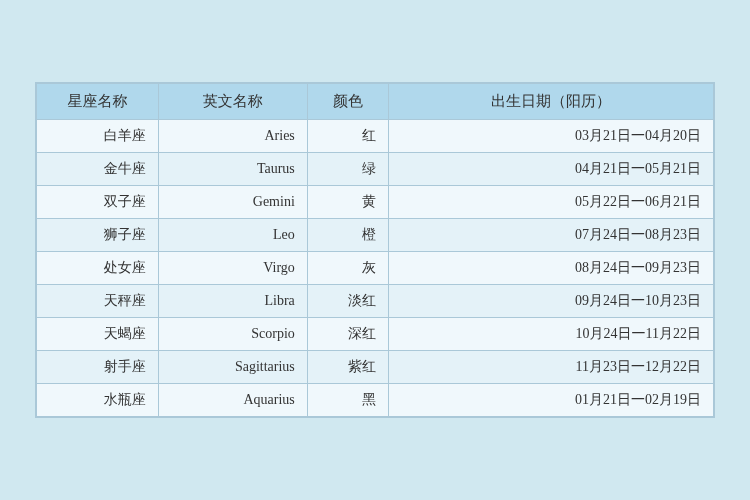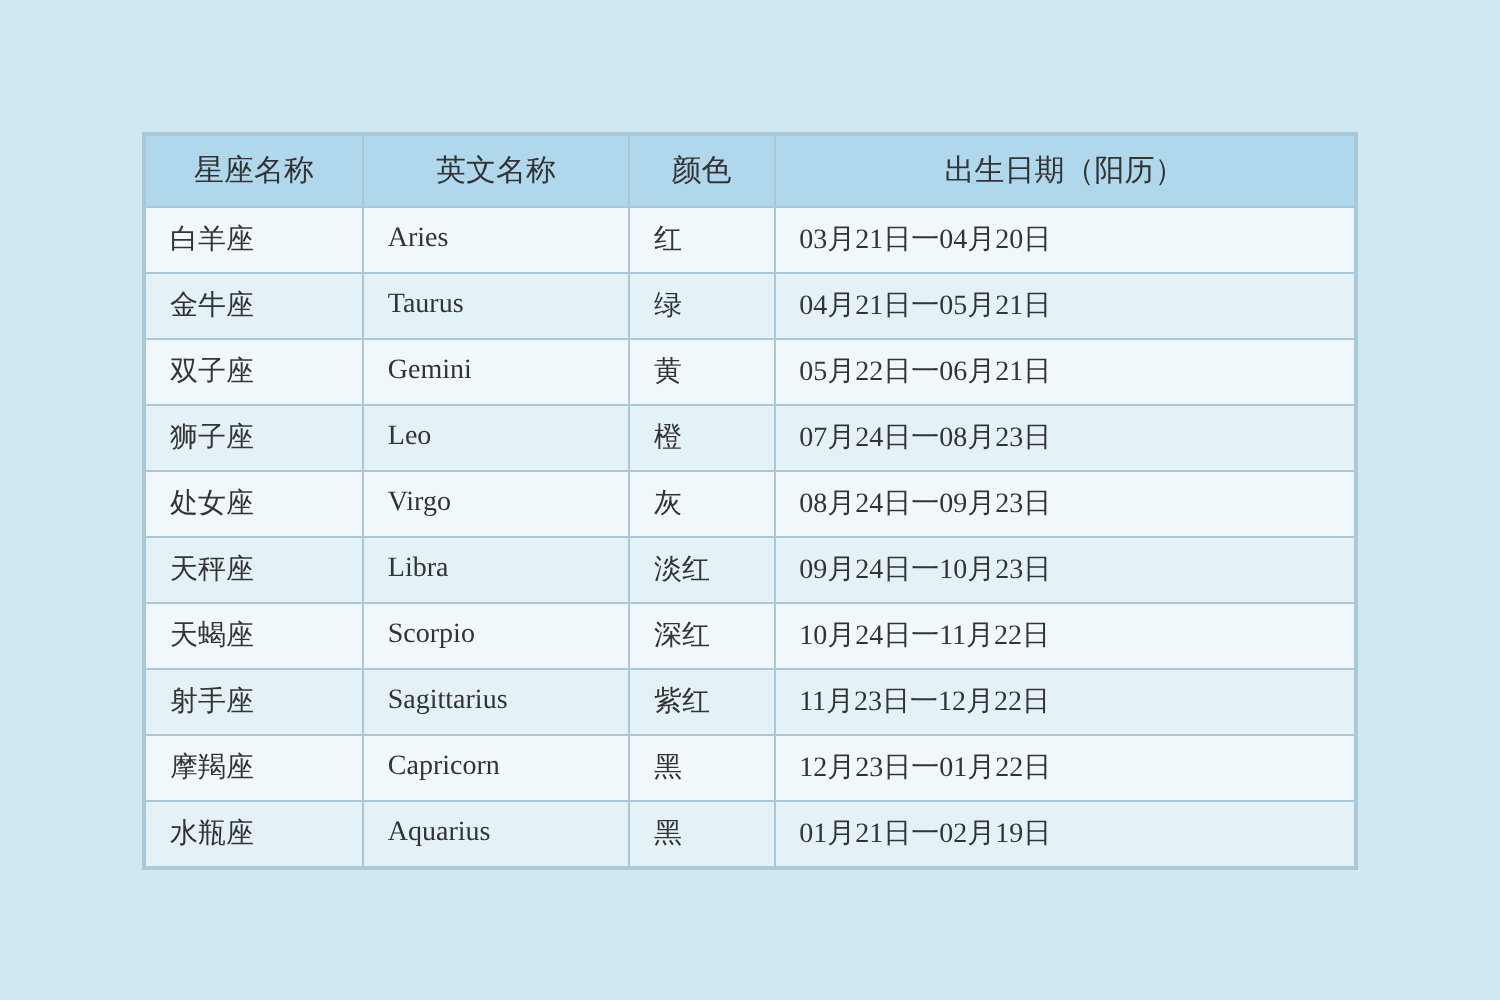--- a/index.html
+++ b/index.html
@@ -14,21 +14,21 @@
       background-color: #d0e8f0;
       display: flex;
       align-items: center;
       justify-content: center;
       font-family: "SimSun", "宋体", serif;
     }
 
     .table-container {
       background-color: #e8f4f8;
       border: 1px solid #aac8d8;
-      width: 608px;
+      width: 680px;
     }
 
     table {
       width: 100%;
       border-collapse: collapse;
     }
 
     thead tr {
       background-color: #b0d8ec;
     }
@@ -46,21 +46,21 @@
       background-color: #f0f8fc;
     }
 
     tbody tr:nth-child(even) {
       background-color: #e4f2f8;
     }
 
     tbody td {
       border: 1px solid #aac8d8;
       padding: 7px 12px;
-      text-align: left;
+      text-align: right;
       font-size: 14px;
       color: #333;
     }
 
     .col-chinese { width: 18%; }
     .col-english { width: 22%; margin-left: 42px; }
     .col-color   { width: 12%; }
     .col-date    { width: 48%; margin-left: 24px; }
   </style>
 </head>
@@ -119,26 +119,20 @@
           <td>深红</td>
           <td>10月24日一11月22日</td>
         </tr>
         <tr>
           <td>射手座</td>
           <td>Sagittarius</td>
           <td>紫红</td>
           <td>11月23日一12月22日</td>
         </tr>
         <tr>
-          <td>摩羯座</td>
-          <td>Capricorn</td>
-          <td>黑</td>
-          <td>12月23日一01月22日</td>
-        </tr>
-        <tr>
           <td>水瓶座</td>
           <td>Aquarius</td>
           <td>黑</td>
           <td>01月21日一02月19日</td>
         </tr>
       </tbody>
   </table>
 </div>
 
 </body></html>

